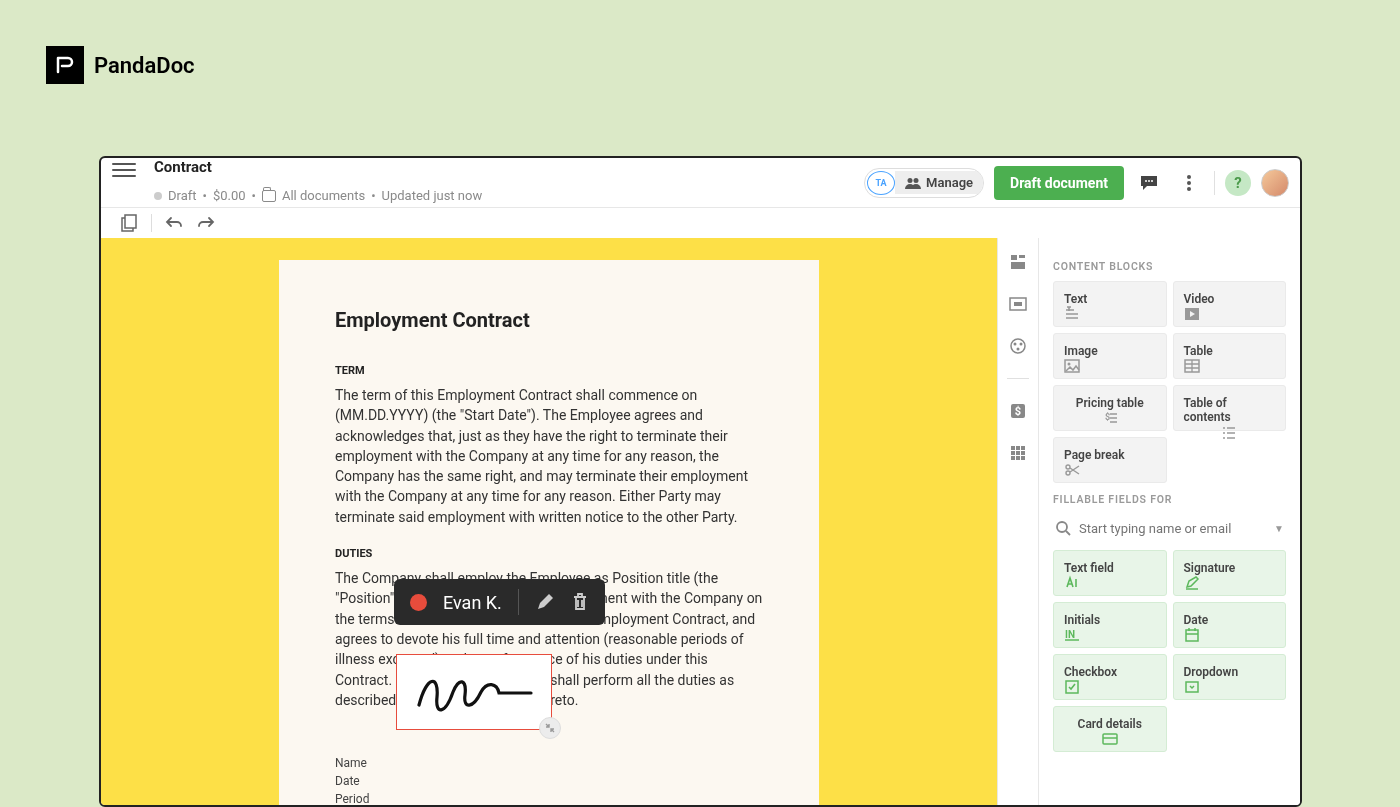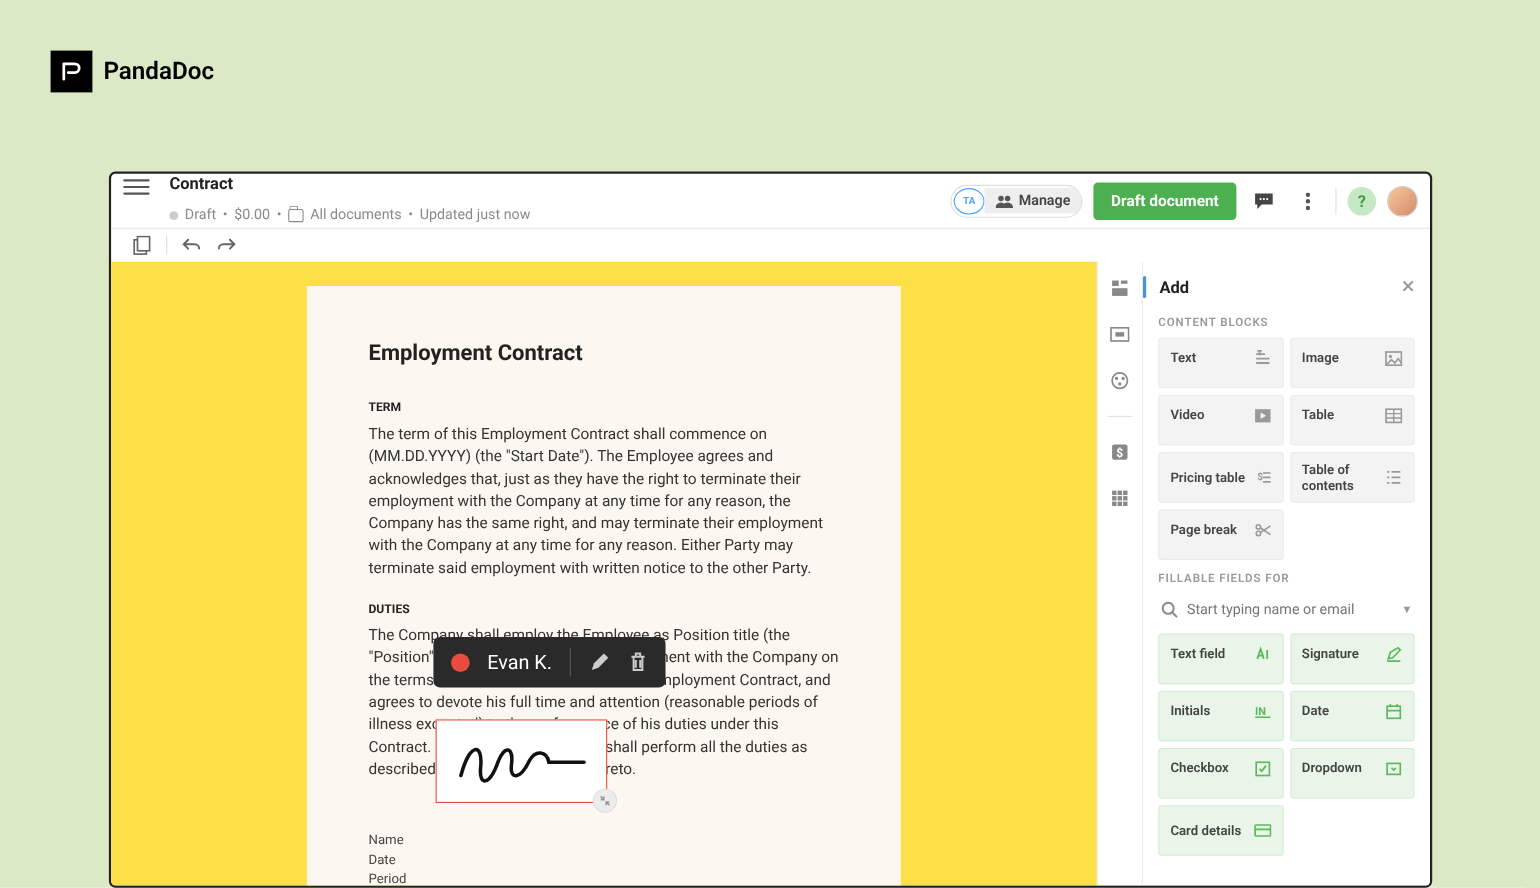--- a/index.html
+++ b/index.html
@@ -60,21 +60,21 @@
 
 .side-panel { width: 261px; background: #fff; padding: 12px 14px; overflow-y: auto; }
 .panel-head { display: flex; align-items: center; justify-content: space-between; margin-bottom: 14px; }
 .panel-title-wrap { display: flex; align-items: center; gap: 12px; }
 .panel-accent { width: 3px; height: 20px; background: #4a90e2; border-radius: 2px; margin-left: -14px; }
 .panel-title { font-weight: 700; font-size: 15px; color: #222; }
 .panel-close { font-size: 22px; color: #999; cursor: pointer; line-height: 1; }
 
 .section-label { font-size: 10.5px; font-weight: 600; letter-spacing: 0.8px; color: #9a9a9a; margin: 10px 0 8px; }
 .block-grid { display: grid; grid-template-columns: 1fr 1fr; gap: 6px; }
-.content-block { background: #f3f3f3; border: 1px solid #eaeaea; border-radius: 3px; padding: 10px 10px; height: 46px; display: flex; align-items: flex-start; justify-content: space-between; cursor: pointer; }
+.content-block { background: #f3f3f3; border: 1px solid #eaeaea; border-radius: 3px; padding: 10px 10px; height: 46px; display: flex; align-items: flex-start; justify-content: space-between; cursor: pointer; flex-direction: column; }
 .content-block.tall { height: 46px; align-items: center; }
 .content-block .blk-label { font-size: 12px; font-weight: 600; color: #444; line-height: 1.2; }
 .content-block .blk-ico { width: 16px; height: 16px; color: #999; flex-shrink: 0; }
 
 .fillable-block { background: #e8f5e8; border: 1px solid #d4ecd4; }
 .fillable-block .blk-ico { color: #5cb85c; }
 
 .search-row { display: flex; align-items: center; gap: 8px; padding: 6px 2px 14px; }
 .search-ico { color: #888; }
 .search-input { flex: 1; border: none; outline: none; font-size: 13px; color: #888; background: transparent; }
@@ -255,50 +255,43 @@
             <rect x="6" y="6" width="4" height="4" fill="#888"></rect>
             <rect x="11" y="6" width="4" height="4" fill="#888"></rect>
             <rect x="1" y="11" width="4" height="4" fill="#888"></rect>
             <rect x="6" y="11" width="4" height="4" fill="#888"></rect>
             <rect x="11" y="11" width="4" height="4" fill="#888"></rect>
           </svg>
       </div>
     </div>
 
     <div class="side-panel">
-      <div class="panel-head">
-        <div class="panel-title-wrap">
-          <div class="panel-accent"></div>
-          <div class="panel-title">Add</div>
-        </div>
-        <div class="panel-close">×</div>
-      </div>
 
       <div class="section-label">CONTENT BLOCKS</div>
       <div class="block-grid">
         <div class="content-block">
           <span class="blk-label">Text</span>
           <svg class="blk-ico" viewBox="0 0 16 16">
               <path d="M2 4 h8 M2 8 h12 M2 12 h12" stroke="currentColor" stroke-width="1.6"></path>
               <path d="M3 1 h4 M5 1 v4" stroke="currentColor" stroke-width="1.6"></path>
+            </svg>
+        </div>
+        <div class="content-block">
+          <span class="blk-label">Video</span>
+          <svg class="blk-ico" viewBox="0 0 16 16">
+              <rect x="1" y="2" width="14" height="12" fill="currentColor"></rect>
+              <path d="M6 5 l5 3 -5 3 z" fill="#f3f3f3"></path>
             </svg>
         </div>
         <div class="content-block">
           <span class="blk-label">Image</span>
           <svg class="blk-ico" viewBox="0 0 16 16">
               <rect x="1" y="2" width="14" height="12" stroke="currentColor" fill="none" stroke-width="1.5"></rect>
               <circle cx="5" cy="6" r="1.5" fill="currentColor"></circle>
               <path d="M2 13 l4-4 3 3 3-4 3 4" stroke="currentColor" fill="none" stroke-width="1.5"></path>
-            </svg>
-        </div>
-        <div class="content-block">
-          <span class="blk-label">Video</span>
-          <svg class="blk-ico" viewBox="0 0 16 16">
-              <rect x="1" y="2" width="14" height="12" fill="currentColor"></rect>
-              <path d="M6 5 l5 3 -5 3 z" fill="#f3f3f3"></path>
             </svg>
         </div>
         <div class="content-block">
           <span class="blk-label">Table</span>
           <svg class="blk-ico" viewBox="0 0 16 16">
               <rect x="1" y="2" width="14" height="12" stroke="currentColor" fill="none" stroke-width="1.5"></rect>
               <path d="M1 6 h14 M1 10 h14 M8 2 v12" stroke="currentColor" stroke-width="1.3"></path>
             </svg>
         </div>
         <div class="content-block tall">

